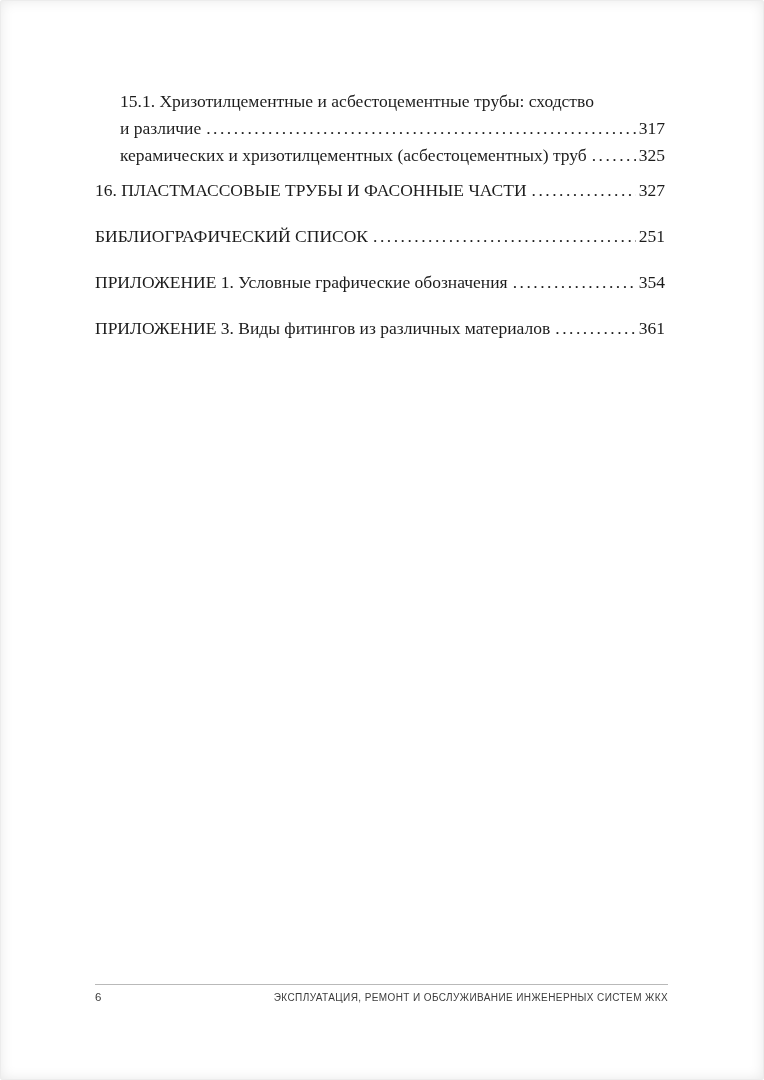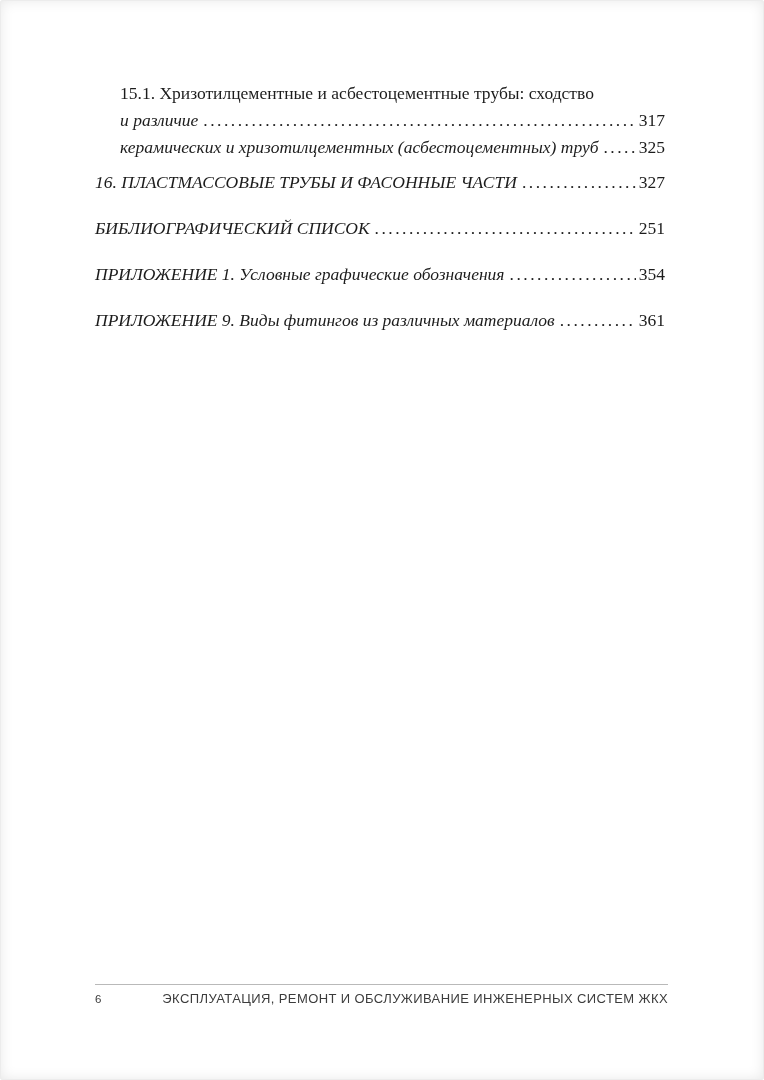--- a/index.html
+++ b/index.html
@@ -14,21 +14,21 @@
     background: #ffffff;
     color: #1c1c1c;
     font-family: "Liberation Serif", serif;
     overflow: hidden;
     box-shadow: inset 0 0 0 1px #ececec, inset 0 0 14px rgba(0,0,0,0.10);
     border-radius: 3px;
   }
 
   .toc {
     position: absolute;
-    top: 80px;
+    top: 88px;
     left: 95px;
     width: 570px;
   }
 
   .toc-entry {
     font-size: 17.5px;
     line-height: 27px;
   }
 
   .toc-entry.sub { padding-left: 25px; }
@@ -41,21 +41,20 @@
   .toc-first { white-space: nowrap; }
 
   .toc-line {
     display: flex;
     align-items: baseline;
   }
 
   .toc-text {
     flex: 0 0 auto;
     white-space: nowrap;
-    font-style: italic;
   }
 
   .dots {
     flex: 1 1 auto;
     overflow: hidden;
     white-space: nowrap;
     margin: 0 3px 0 5px;
     color: #1c1c1c;
   }
   .dots::after {
@@ -80,21 +79,21 @@
     align-items: baseline;
     font-family: "Liberation Sans", sans-serif;
   }
 
   .footer-page {
     font-size: 11.5px;
     color: #3c3c3c;
   }
 
   .footer-title {
-    font-size: 13px;
+    font-size: 10px;
     color: #3c3c3c;
     letter-spacing: 0.4px;
   }
 </style>
 </head>
 <body>
 
 <div class="page">
 
   <div class="toc">
@@ -136,21 +135,21 @@
     <div class="toc-entry appendix">
       <div class="toc-line">
         <span class="toc-text">ПРИЛОЖЕНИЕ 1. Условные графические обозначения</span>
         <span class="dots"></span>
         <span class="pagenum">354</span>
       </div>
     </div>
 
     <div class="toc-entry appendix">
       <div class="toc-line">
-        <span class="toc-text">ПРИЛОЖЕНИЕ 9. Виды фитингов из различных материалов</span>
+        <span class="toc-text">ПРИЛОЖЕНИЕ 3. Виды фитингов из различных материалов</span>
         <span class="dots"></span>
         <span class="pagenum">361</span>
       </div>
     </div>
 
 
   </div>
 
   <div class="footer">
     <span class="footer-page">6</span>

